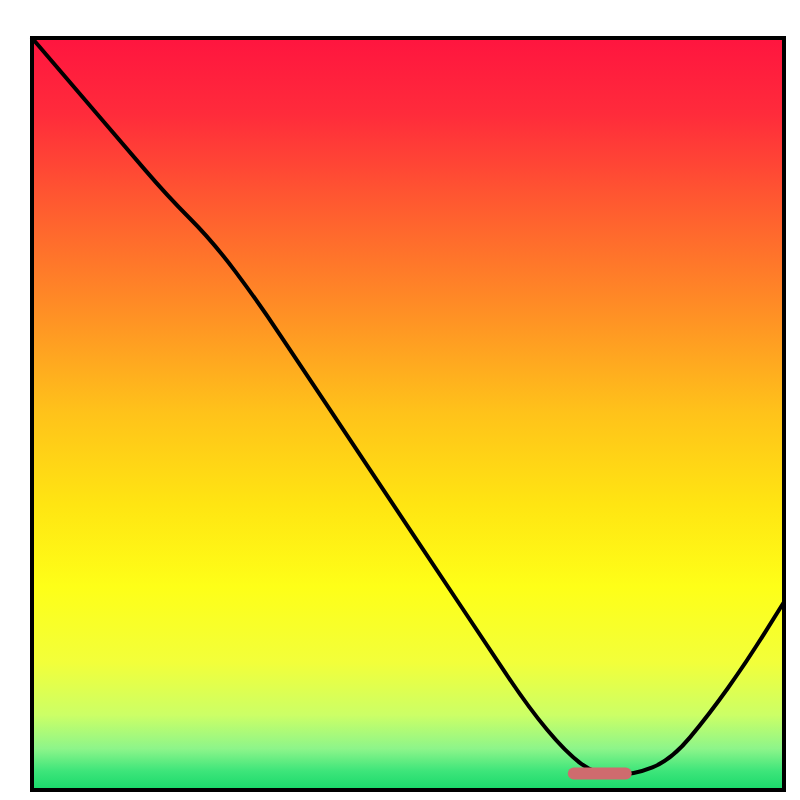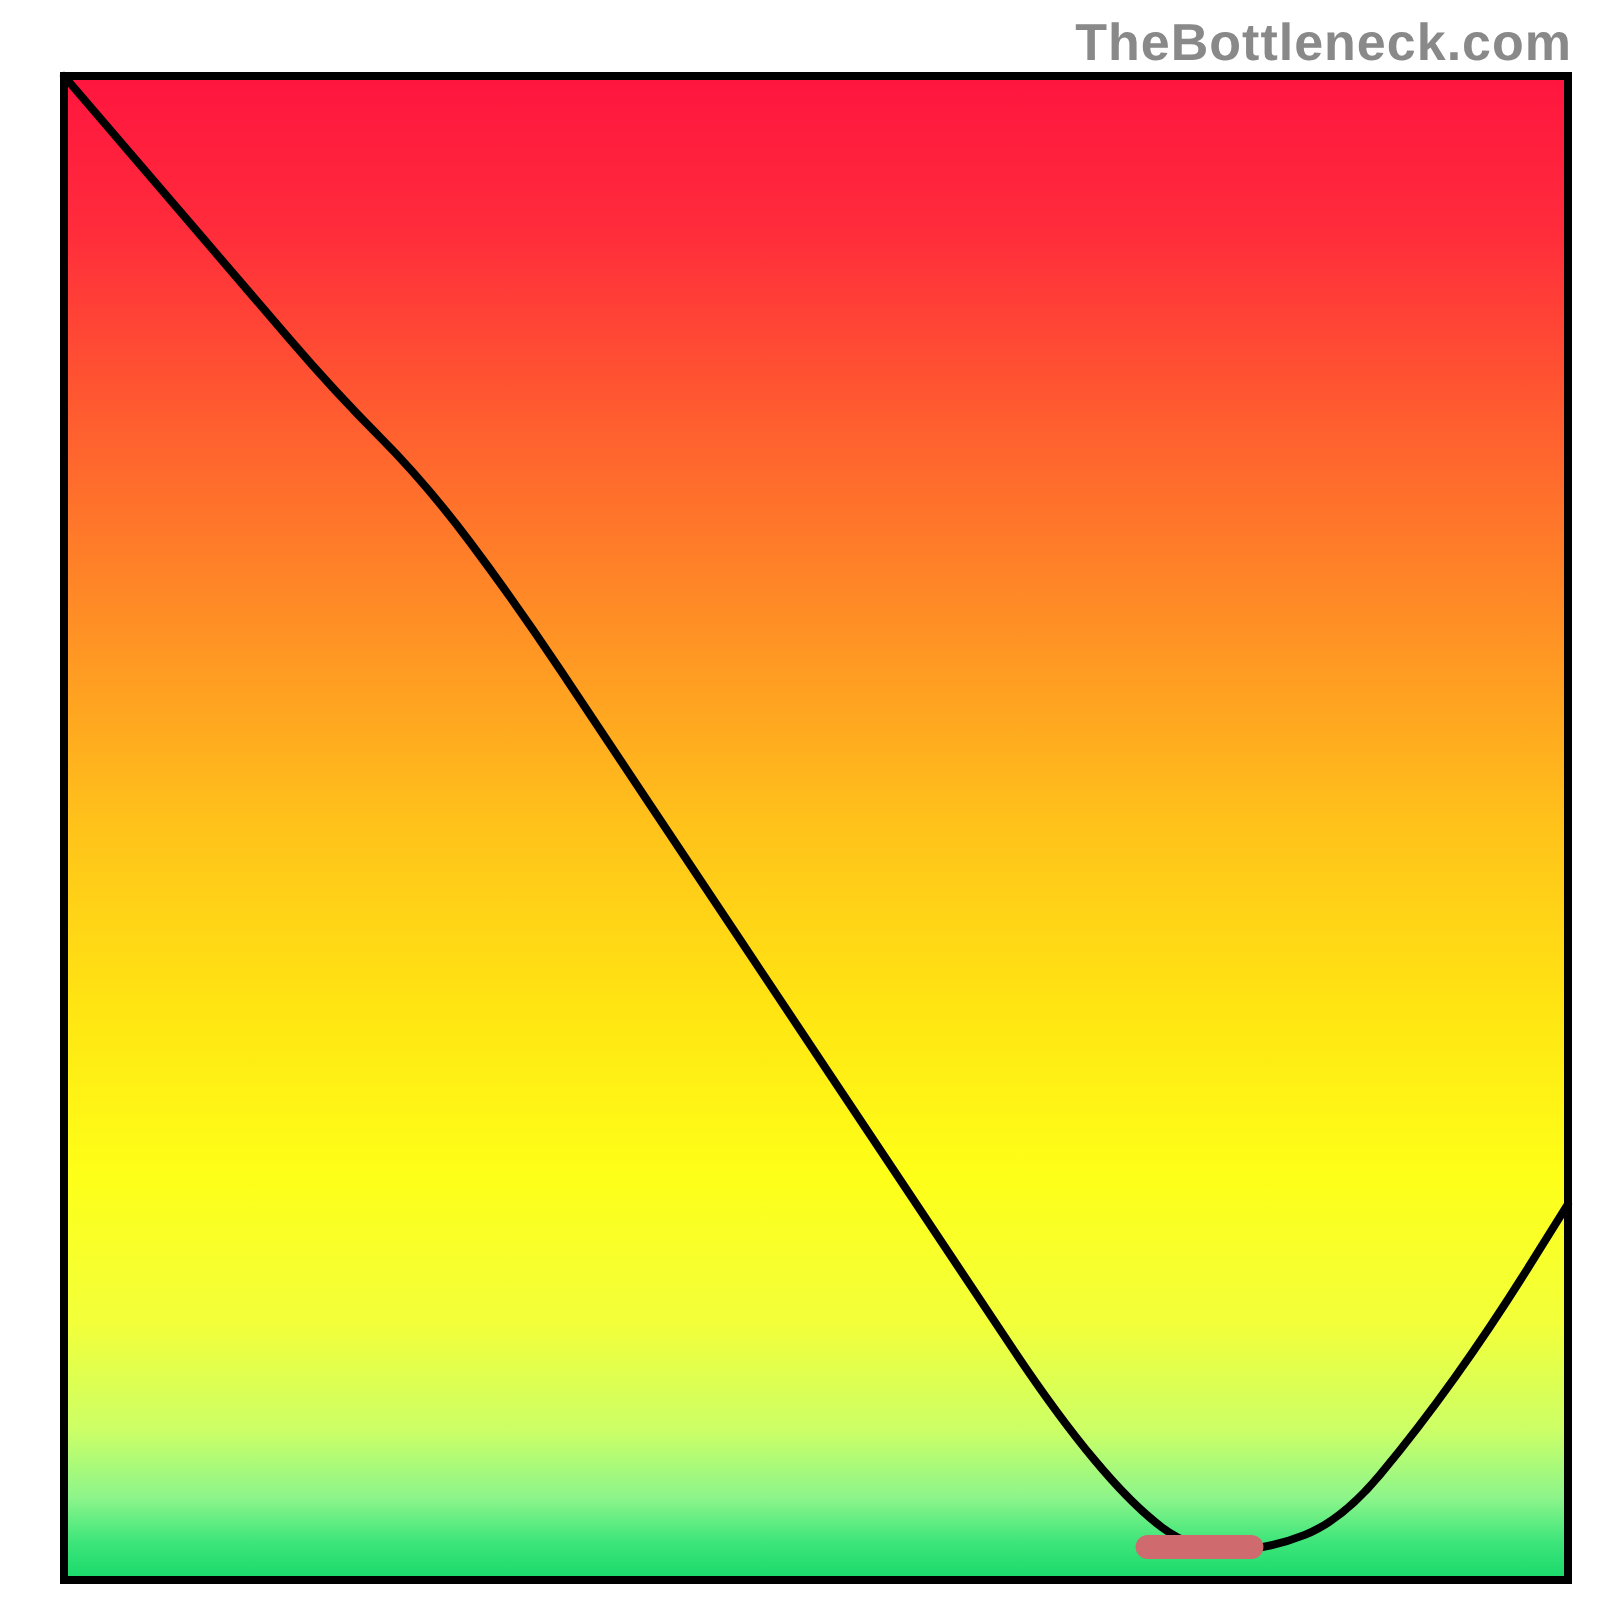--- a/index.html
+++ b/index.html
@@ -31,21 +31,20 @@
   svg {
     position: absolute;
     top: 0;
     left: 0;
   }
 </style>
 </head>
 <body>
 <div class="frame">
 
-<div class="watermark">TheBottleneck.com</div>
 
 <svg id="chart-svg" width="800" height="800" viewBox="0 0 800 800">
   <defs>
     <linearGradient id="bgGrad" x1="0" y1="0" x2="0" y2="1">
     <stop offset="0%" stop-color="#ff153f"></stop>
           <stop offset="10%" stop-color="#ff2b3b"></stop>
           <stop offset="22%" stop-color="#ff5a30"></stop>
           <stop offset="35%" stop-color="#ff8a26"></stop>
           <stop offset="50%" stop-color="#ffc31a"></stop>
           <stop offset="62%" stop-color="#ffe512"></stop>

